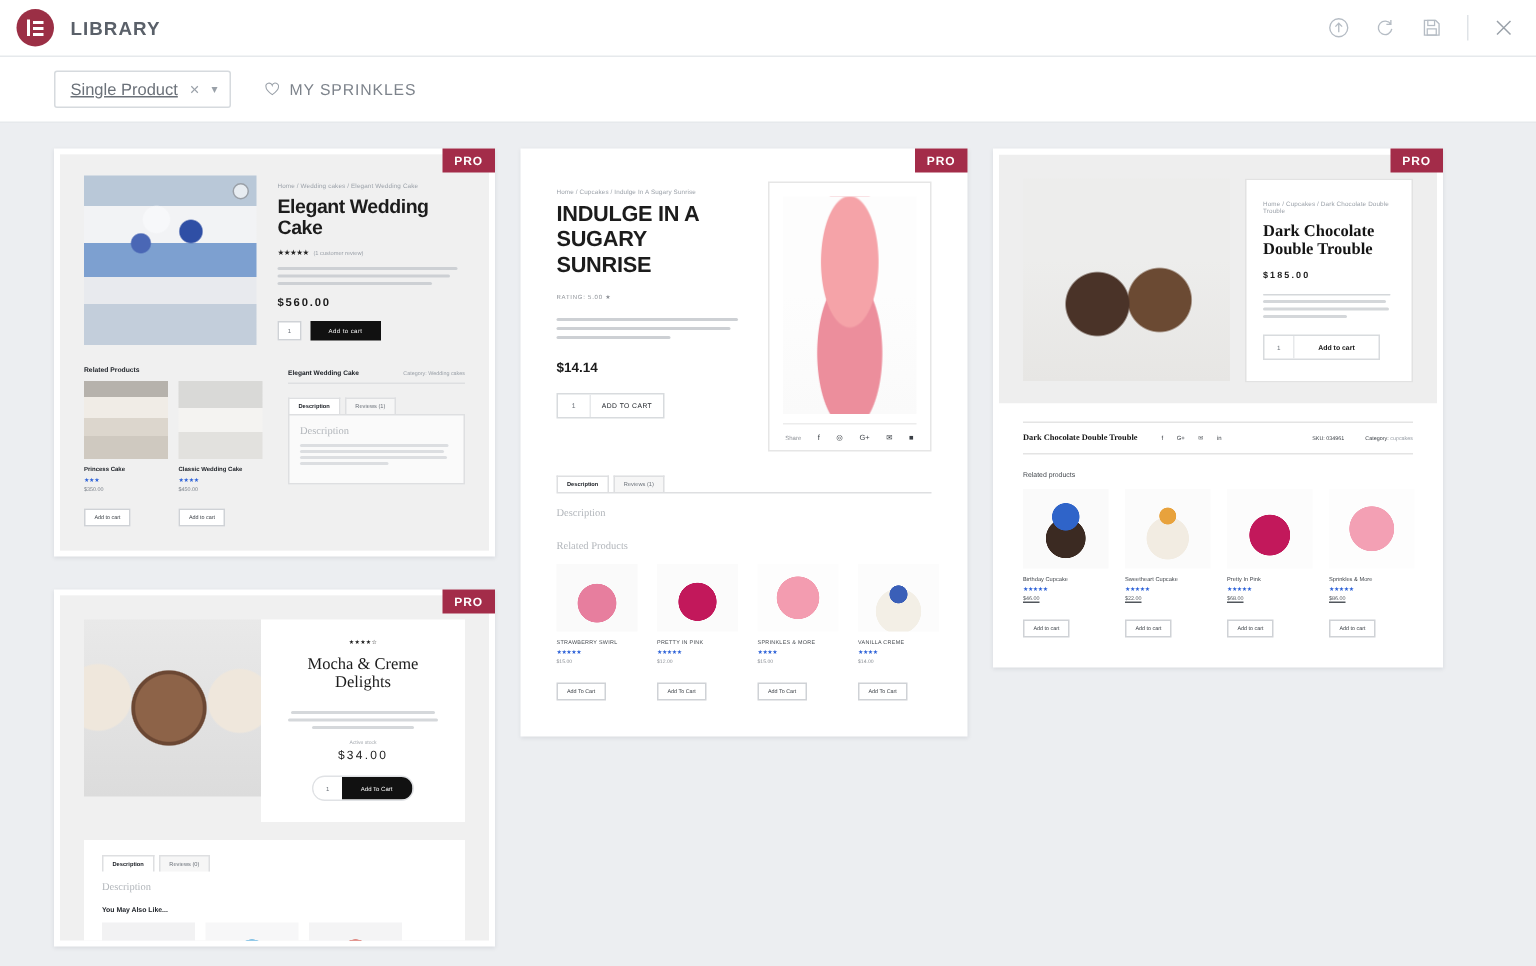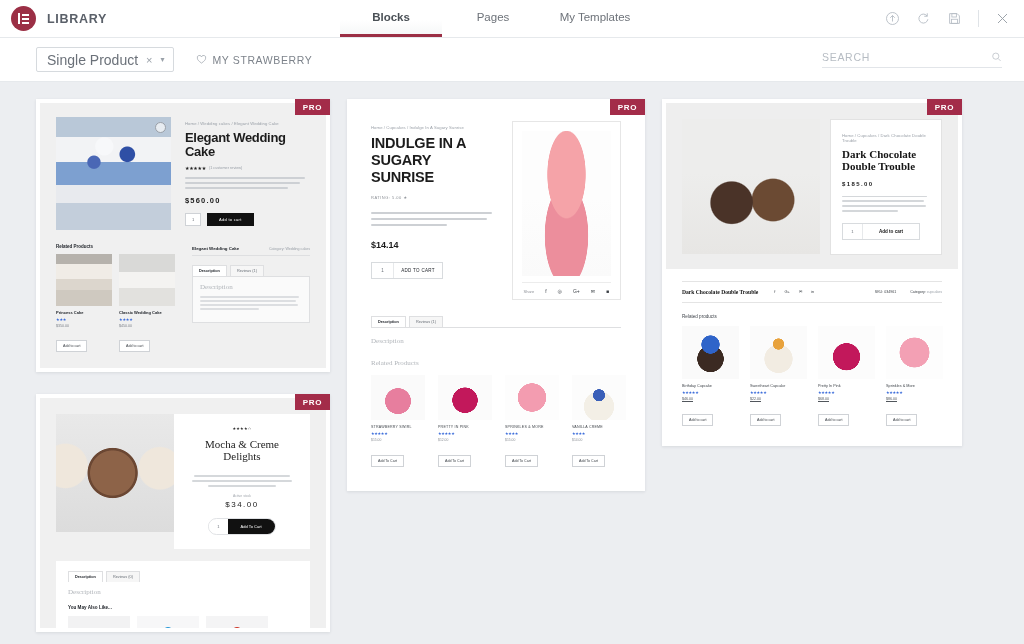--- a/index.html
+++ b/index.html
@@ -53,21 +53,21 @@
     height: 44px; background: #fff; display: flex; align-items: center;
     padding: 0 22px 0 36px; border-bottom: 1px solid #e6e9ec;
     position: relative; z-index: 15;
   }
   .filter-select {
     display: flex; align-items: center; gap: 8px;
     border: 1px solid #d6dade; border-radius: 2px;
     height: 25px; padding: 0 8px 0 10px; background: #fff;
     cursor: pointer;
   }
-  .filter-label { font-size: 14px; color: #6b7179; }
+  .filter-label { font-size: 11px; color: #6b7179; text-decoration: underline; }
   .filter-clear { font-size: 11px; color: #9aa1a9; cursor: pointer; }
   .filter-caret { font-size: 8px; color: #9aa1a9; }
   .favorites { display: flex; align-items: center; gap: 6px; margin-left: 22px; cursor: pointer; }
   .fav-label { font-size: 10.5px; color: #7d838b; letter-spacing: .6px; }
   .search-box {
     margin-left: auto; width: 180px; display: flex; align-items: center;
     border-bottom: 1px solid #e2e5e9; padding-bottom: 4px;
   }
   .search-input {
     border: 0; outline: 0; font-size: 10.5px; color: #9aa1a9;
@@ -286,25 +286,20 @@
         <span class="logo-lines">
             <i></i>
             <i></i>
             <i></i>
           </span>
       </div>
     </div>
     <span class="brand-title">LIBRARY</span>
   </div>
 
-  <div class="tabs">
-    <div class="tab active">Blocks</div>
-    <div class="tab">Pages</div>
-    <div class="tab">My Templates</div>
-  </div>
 
   <div class="header-actions">
     <span class="hicon">
       <svg width="15" height="15" viewBox="0 0 20 20">
           <circle cx="10" cy="10" r="8" fill="none" stroke="#b5bcc4" stroke-width="1.2"></circle>
           <path d="M10 14V6M7 9l3-3 3 3" fill="none" stroke="#b5bcc4" stroke-width="1.2"></path>
         </svg>
     </span>
     <span class="hicon">
       <svg width="15" height="15" viewBox="0 0 20 20">
@@ -331,30 +326,23 @@
   <div class="filter-select">
     <span class="filter-label">Single Product</span>
     <span class="filter-clear">×</span>
     <span class="filter-caret">▾</span>
   </div>
 
   <div class="favorites">
     <svg width="11" height="11" viewBox="0 0 20 20">
         <path d="M10 16.5C5 13 2.5 10.5 2.5 7.6A3.6 3.6 0 0110 5.4a3.6 3.6 0 017.5 2.2c0 2.9-2.5 5.4-7.5 8.9z" fill="none" stroke="#9aa1a9" stroke-width="1.3"></path>
       </svg>
-    <span class="fav-label">MY STRAWBERRY</span>
+    <span class="fav-label">MY SPRINKLES</span>
   </div>
 
-  <div class="search-box">
-    <input class="search-input" placeholder="SEARCH" style="">
-    <svg width="12" height="12" viewBox="0 0 20 20">
-        <circle cx="8.5" cy="8.5" r="5.5" fill="none" stroke="#b6bcc3" stroke-width="1.3"></circle>
-        <path d="M12.8 12.8L17 17" stroke="#b6bcc3" stroke-width="1.3"></path>
-      </svg>
-  </div>
 </div>
 
 <div class="grid-wrap">
   <div class="columns">
 
     <div class="col col-1">
 
       <div class="card">
         <span class="pro-badge">PRO</span>
         <div class="card-inner">

